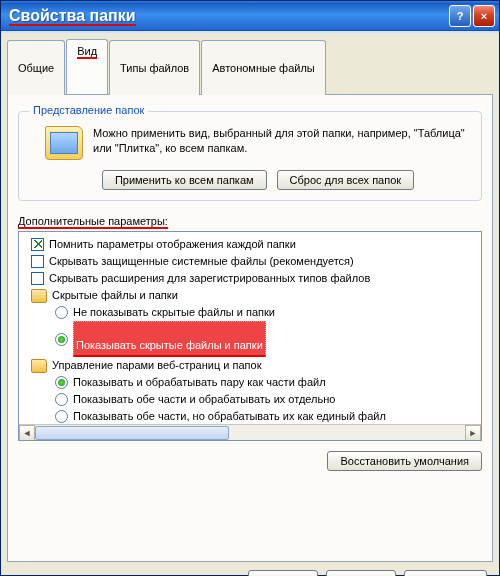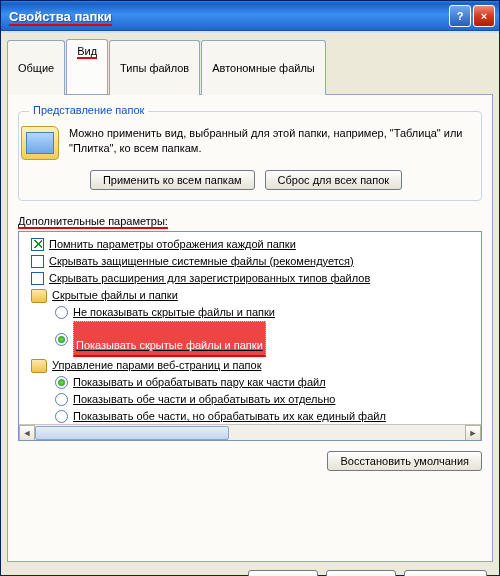--- a/index.html
+++ b/index.html
@@ -21,21 +21,21 @@
   .titlebar {
     height: 30px;
     background: linear-gradient(to bottom, #2a80e8 0%, #1b5fc3 8%, #3b8ef0 45%, #2267cf 95%, #14449e 100%);
     display: flex;
     align-items: center;
     padding: 0 4px 0 8px;
     color: #fff;
   }
   .titlebar .title {
     flex: 1;
-    font-size: 13px;
+    font-size: 16px;
     font-weight: bold;
     text-shadow: 1px 1px 1px rgba(0,0,0,.35);
   }
   .titlebar .underline {
     border-bottom: 2px solid #e20000;
   }
   .titlebar .btns { display: flex; gap: 2px; }
   .titlebar .wbtn {
     width: 22px; height: 22px;
     border: 1px solid #fff;
@@ -80,21 +80,21 @@
   .tab-panel {
     border: 1px solid #91a7c0;
     background: #fcfbf8;
     height: 468px;
     position: relative;
     padding: 10px;
   }
   .groupbox {
     border: 1px solid #c7d5e7;
     border-radius: 4px;
-    padding: 14px 10px 10px 2px;
+    padding: 14px 10px 10px 26px;
     position: relative;
     margin-top: 6px;
   }
   .groupbox .legend {
     position: absolute;
     top: -8px; left: 10px;
     background: #fcfbf8;
     padding: 0 4px;
     color: #1452c1;
   }
@@ -134,21 +134,20 @@
     border: 1px solid #7b97b7;
     background: #fff;
     height: 210px;
     overflow: hidden;
     position: relative;
   }
   .tree {
     padding: 4px 2px 4px 8px;
     line-height: 1.55;
     white-space: nowrap;
-    text-decoration: underline;
   }
   .tree .row { display:flex; align-items:center; gap:5px; padding-left: 4px;}
   .tree .row.l1 { padding-left: 4px;}
   .tree .row.l2 { padding-left: 28px;}
   .chk {
     width:13px;height:13px;border:1px solid #1b5fab;background:#fff;display:inline-flex;align-items:center;justify-content:center;
   }
   .chk.checked::after{
     content:""; width:8px;height:8px;
     background:

